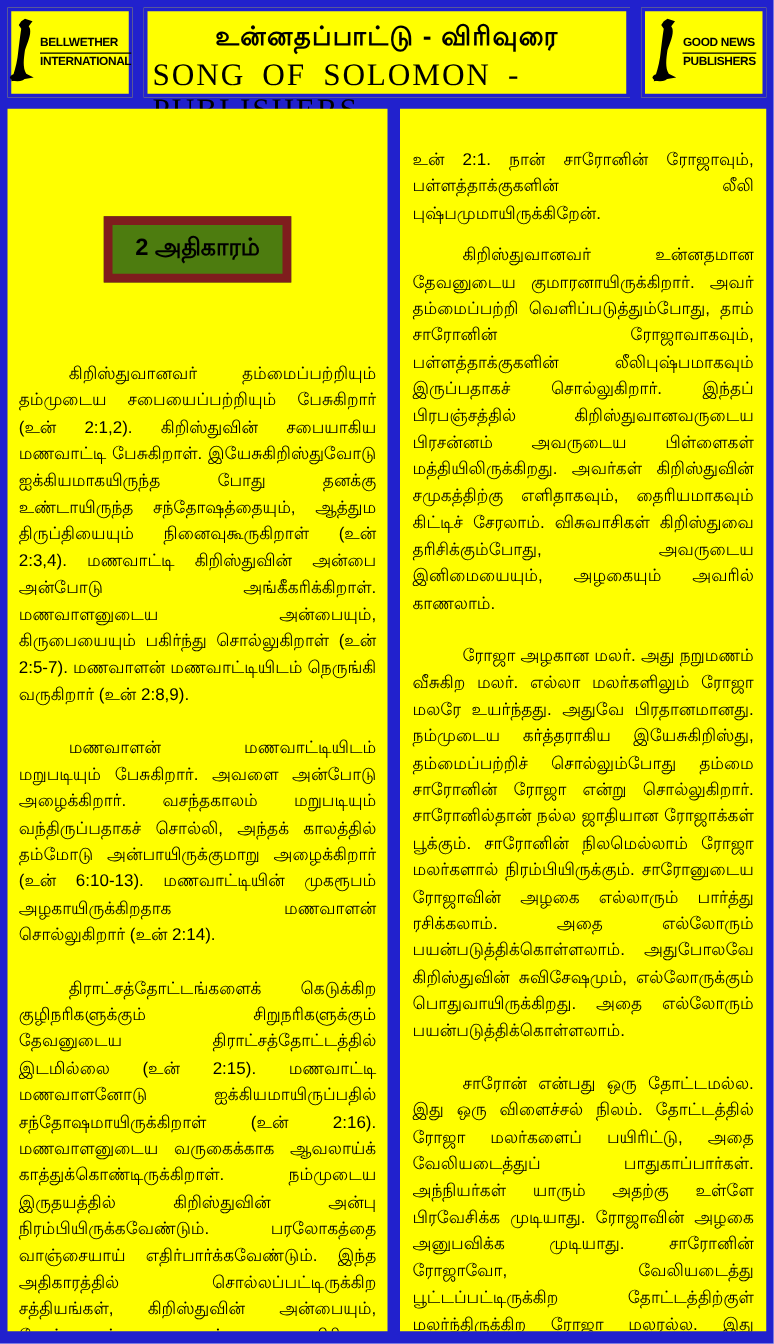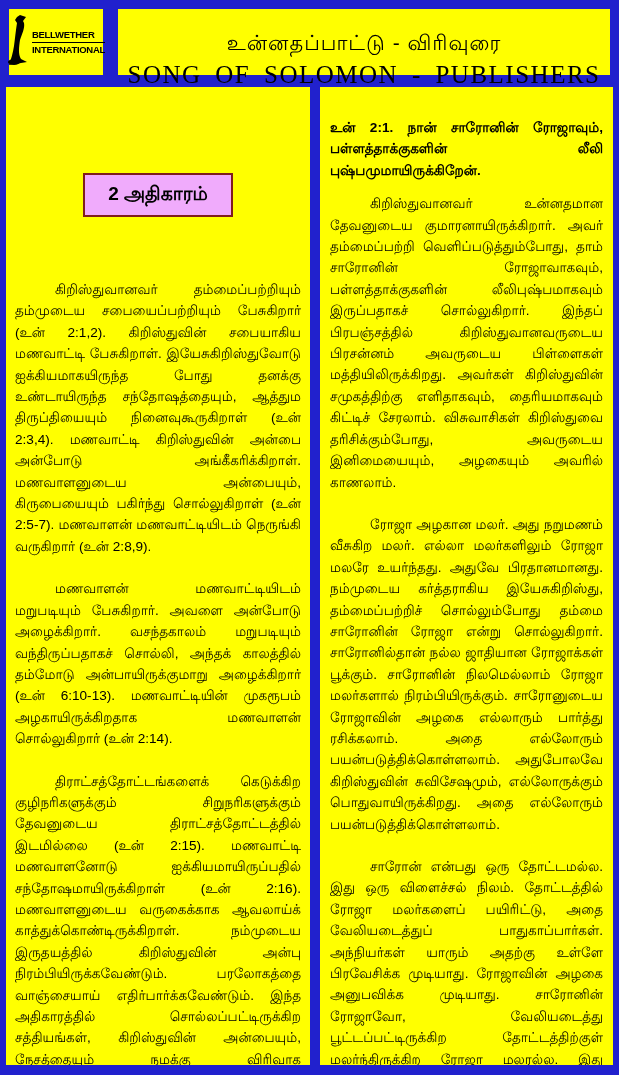--- a/index.html
+++ b/index.html
@@ -52,21 +52,21 @@
     flex: 1 1 auto;
     display: flex;
     flex-direction: column;
     align-items: center;
     justify-content: center;
     gap: 3px;
     padding: 4px;
   }
   .title-tamil {
     font-size: 21px;
-    font-weight: normal;
+    font-weight: bold;
     letter-spacing: 1px;
     margin-top: 36px;
   }
   .title-english {
     font-family: "Liberation Serif", serif;
     font-size: 25px;
     letter-spacing: 1.5px;
     word-spacing: 6px;
   }
   
@@ -86,22 +86,22 @@
     flex: 0 0 auto;
     padding: 6px 9px;
   }
   .col-right {
     flex: 1 1 auto;
     padding: 6px 10px;
   }
   .chapter-box {
     width: 150px;
     margin: 80px auto 0 auto;
-    border: 2px solid #7f1d1d;
-    background: #f0abfc;
+    border: 7px solid #7f1d1d;
+    background: #4d7c0f;
     text-align: center;
     padding: 8px 4px;
     font-size: 19px;
     font-weight: bold;
   }
   .body-text p {
     font-size: 13.6px;
     line-height: 21.4px;
     text-align: justify;
     text-indent: 40px;
@@ -109,21 +109,21 @@
     margin-top: 12px;
   }
   .col-left .body-text { margin-top: 62px; }
   .col-right .heading {
     font-size: 15px;
     font-weight: bold;
     line-height: 24px;
     margin-top: 4px;
   }
   .col-right .verse {
-    font-weight: bold;
+    font-weight: normal;
     text-indent: 0;
     margin-top: 24px;
     margin-bottom: 9px;
   }
   .col-right .body-text { margin-top: 0; }
 </style>
 </head>
 <body>
 
 <div class="page">
@@ -141,20 +141,32 @@
         <span class="top">BELLWETHER</span>
         <span>INTERNATIONAL</span>
       </span>
     </div>
 
     <div class="cell title-box">
       <div class="title-tamil">உன்னதப்பாட்டு - விரிவுரை</div>
       <div class="title-english">SONG OF SOLOMON - PUBLISHERS</div>
     </div>
 
+    <div class="cell logo-box">
+      <span class="logo-figure">
+        <svg width="22" height="52" viewBox="0 0 22 52">
+          <path fill="#000" d="M13 1 L19 3 L16 7 L17 9 C18 14 15 20 13 26 C12 33 11 40 14 45 L20 48 L2 51 C4 45 6 39 7 32 C8 24 9 15 10 9 L8 6 L10 3 Z"></path>
+          <ellipse cx="7" cy="48" rx="6" ry="3" fill="#000"></ellipse>
+        </svg>
+      </span>
+      <span class="logo-text">
+        <span class="top">GOOD NEWS</span>
+        <span>PUBLISHERS</span>
+      </span>
+    </div>
 
   </div>
 
   <div class="main">
 
     <div class="column col-left">
       <div class="chapter-box">2 அதிகாரம்</div>
       <div class="body-text">
         <p>கிறிஸ்துவானவர் தம்மைப்பற்றியும் தம்முடைய சபையைப்பற்றியும் பேசுகிறார் (உன் 2:1,2). கிறிஸ்துவின் சபையாகிய மணவாட்டி பேசுகிறாள். இயேசுகிறிஸ்துவோடு ஐக்கியமாகயிருந்த போது தனக்கு உண்டாயிருந்த சந்தோஷத்தையும், ஆத்தும திருப்தியையும் நினைவுகூருகிறாள் (உன் 2:3,4). மணவாட்டி கிறிஸ்துவின் அன்பை அன்போடு அங்கீகரிக்கிறாள். மணவாளனுடைய அன்பையும், கிருபையையும் பகிர்ந்து சொல்லுகிறாள் (உன் 2:5-7). மணவாளன் மணவாட்டியிடம் நெருங்கி வருகிறார் (உன் 2:8,9).</p>
         <p>மணவாளன் மணவாட்டியிடம் மறுபடியும் பேசுகிறார். அவளை அன்போடு அழைக்கிறார். வசந்தகாலம் மறுபடியும் வந்திருப்பதாகச் சொல்லி, அந்தக் காலத்தில் தம்மோடு அன்பாயிருக்குமாறு அழைக்கிறார் (உன் 6:10-13). மணவாட்டியின் முகரூபம் அழகாயிருக்கிறதாக மணவாளன் சொல்லுகிறார் (உன் 2:14).</p>

